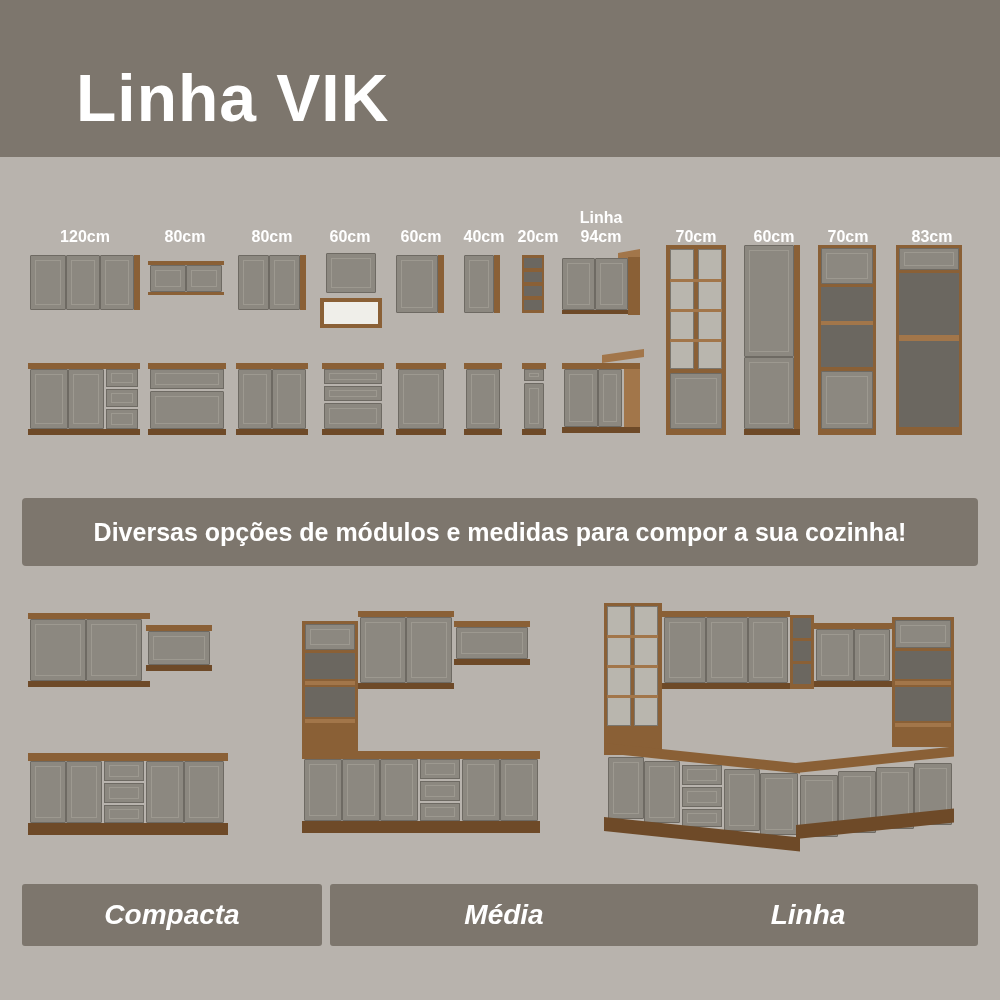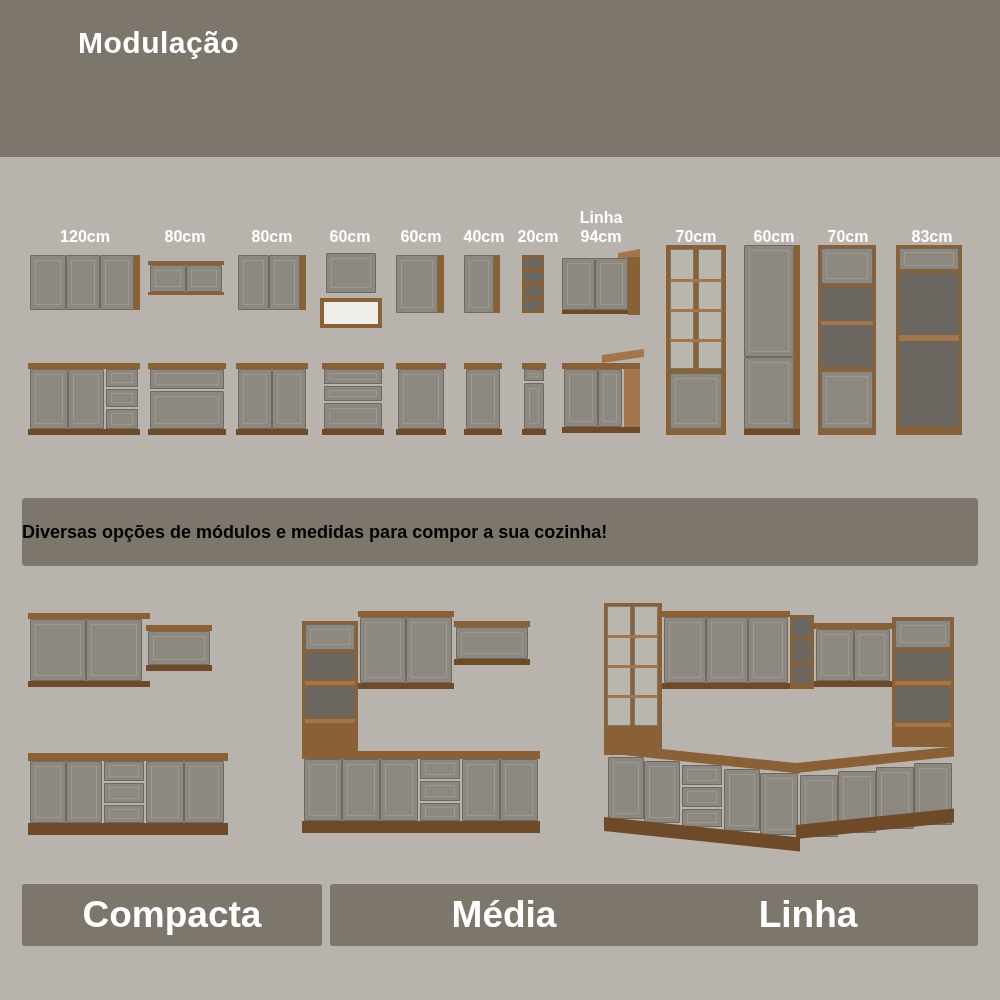--- a/index.html
+++ b/index.html
@@ -53,40 +53,40 @@
   .wood-d{background:#6e4a28;position:absolute;}
   .wood-l{background:#a2764a;position:absolute;}
   .glass{background:#b9b6ae;position:absolute;border:1px solid #7a766e;box-sizing:border-box;}
   .open{background:#6b6760;position:absolute;}
   
   .banner{
     position:absolute;left:22px;top:498px;width:956px;height:68px;
     background:#7d766d;border-radius:4px;
   }
   .banner span{
-    display:block;color:#000000;font-size:18px;font-weight:bold;
+    display:block;text-align:center;color:#ffffff;font-size:25px;font-weight:bold;
     line-height:68px;
   }
   
   .compos{position:absolute;left:0;top:585px;width:1000px;height:275px;}
   .comp{position:absolute;}
   
   .footer{position:absolute;left:22px;top:884px;width:956px;height:62px;}
   .foot-box{
     position:absolute;top:0;height:62px;background:#7d766d;border-radius:3px;
   }
   .foot-box span{
-    display:block;text-align:center;color:#fff;font-size:37px;font-weight:bold;line-height:62px;
+    display:block;text-align:center;color:#fff;font-size:28px;font-weight:bold;line-height:62px;font-style:italic;
   }
 </style>
 </head>
 <body>
 
 <div class="header">
-  <div class="kicker">Modulação</div>
+  <div class="title">Linha VIK</div>
 </div>
 
 <div class="sizes">
   <div class="size-label" style="left:40px;top:27px;width:90px;">120cm</div>
   <div class="size-label" style="left:145px;top:27px;width:80px;">80cm</div>
   <div class="size-label" style="left:232px;top:27px;width:80px;">80cm</div>
   <div class="size-label" style="left:312px;top:27px;width:76px;">60cm</div>
   <div class="size-label" style="left:385px;top:27px;width:72px;">60cm</div>
   <div class="size-label" style="left:450px;top:27px;width:68px;">40cm</div>
   <div class="size-label" style="left:505px;top:27px;width:66px;">20cm</div>

